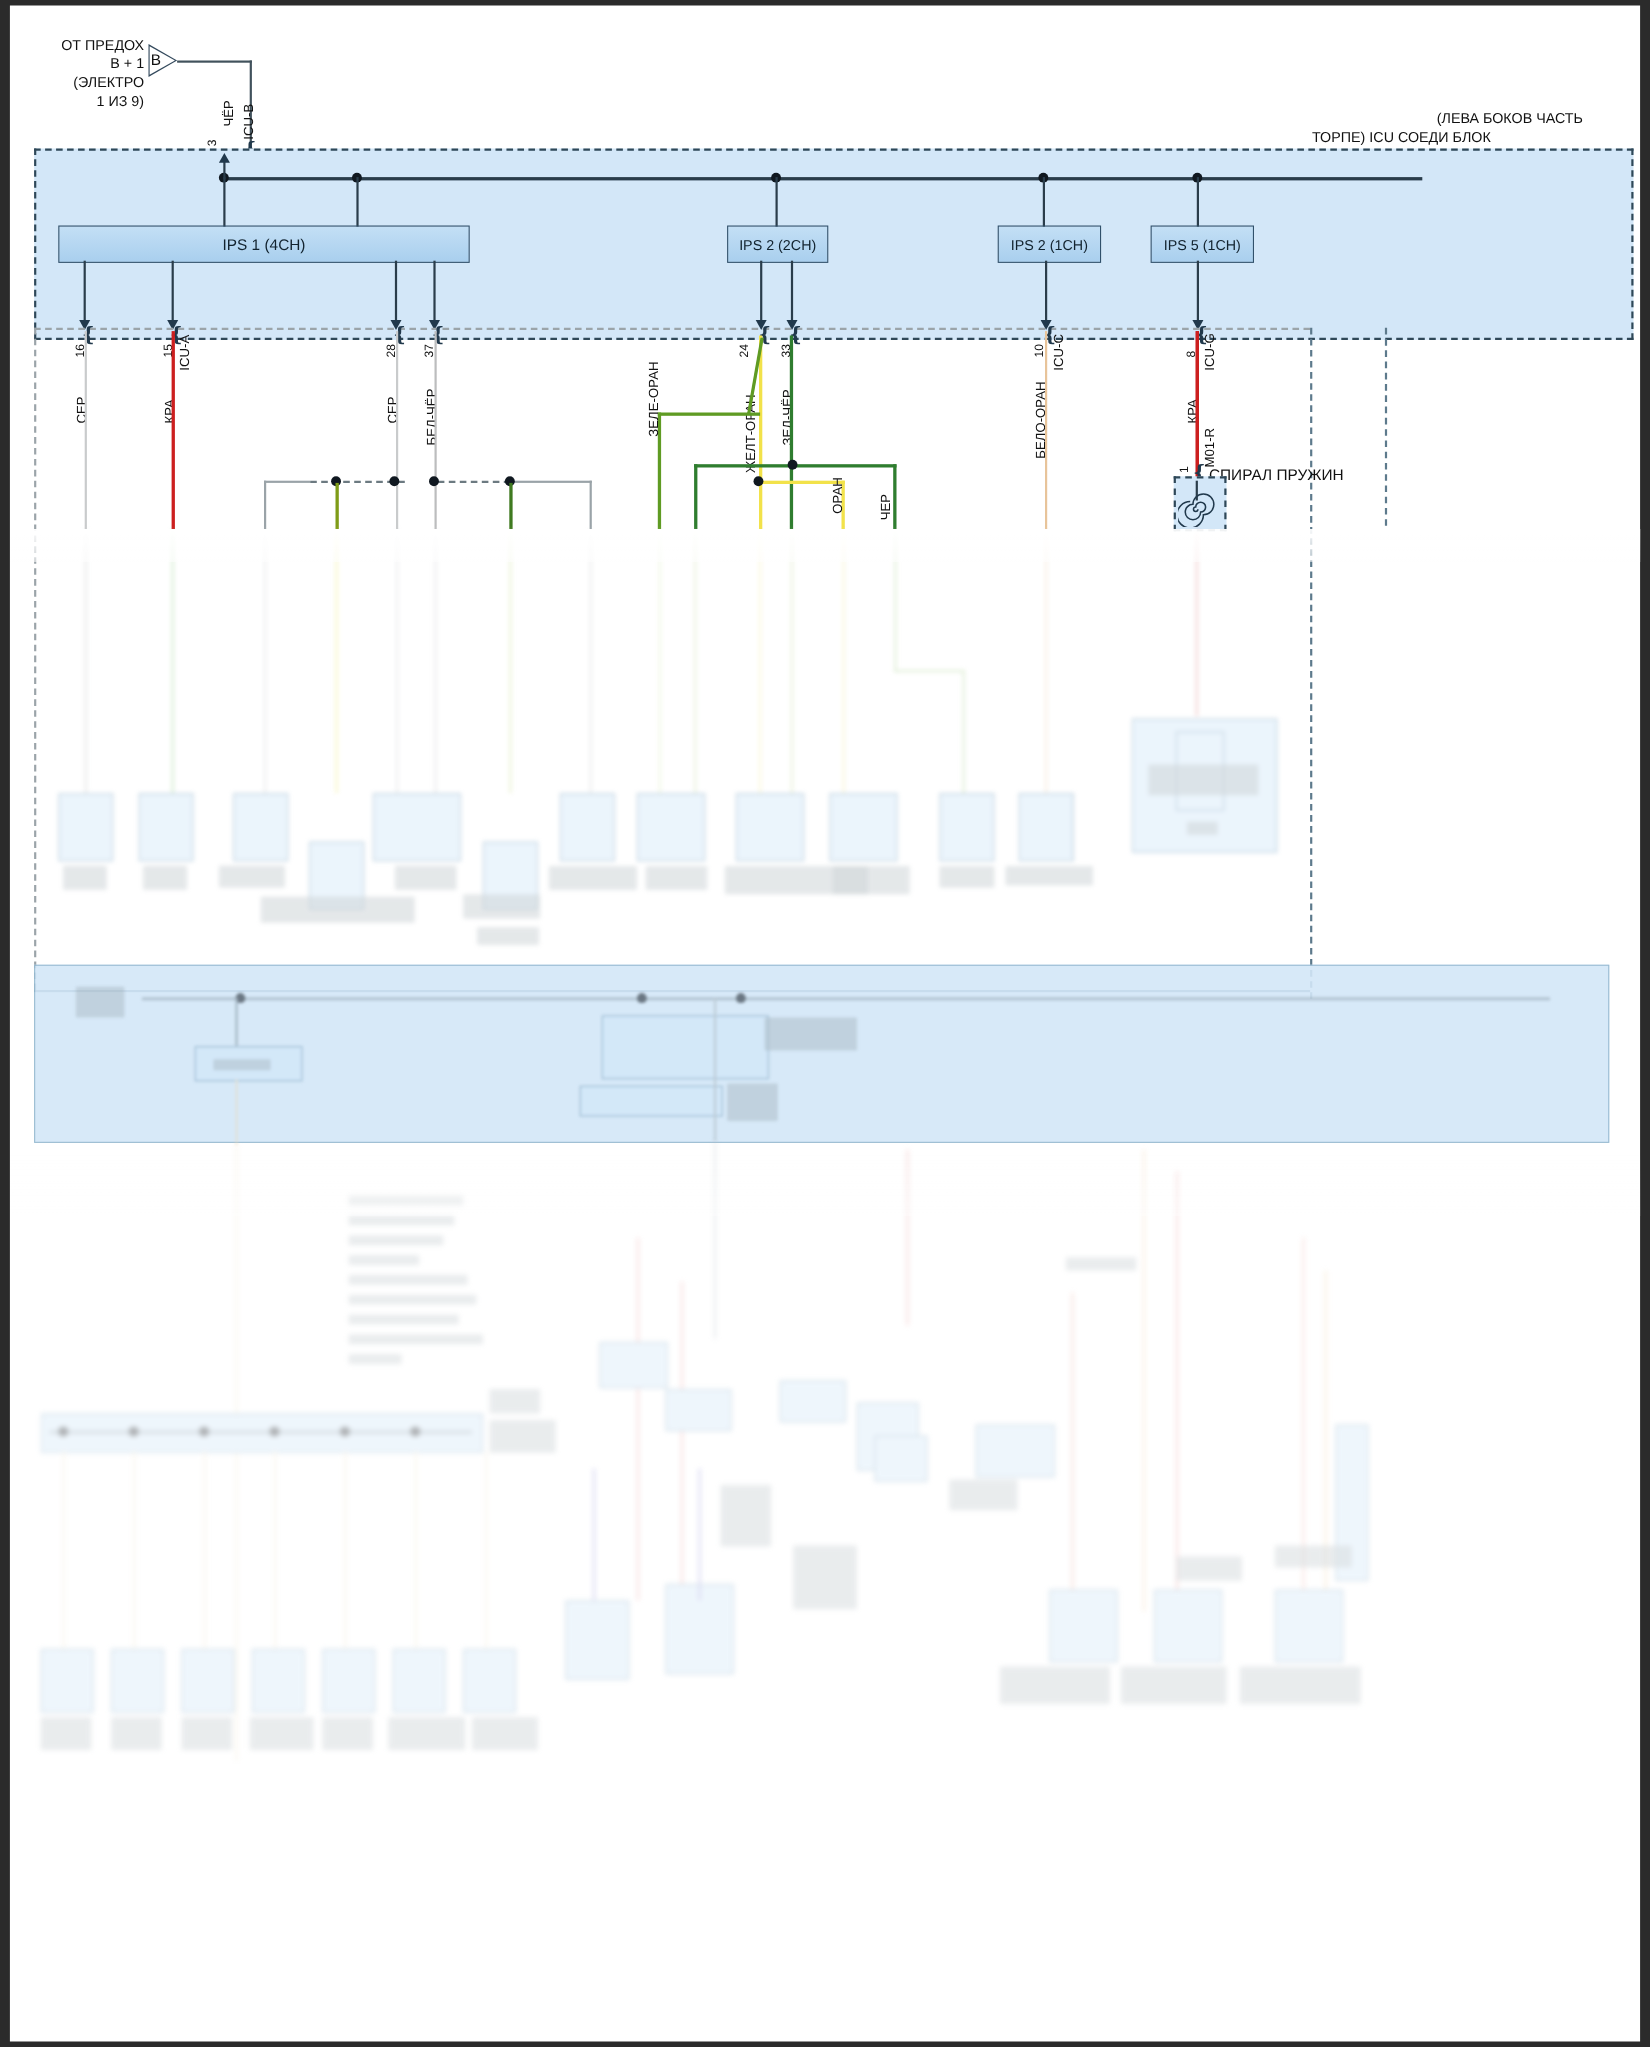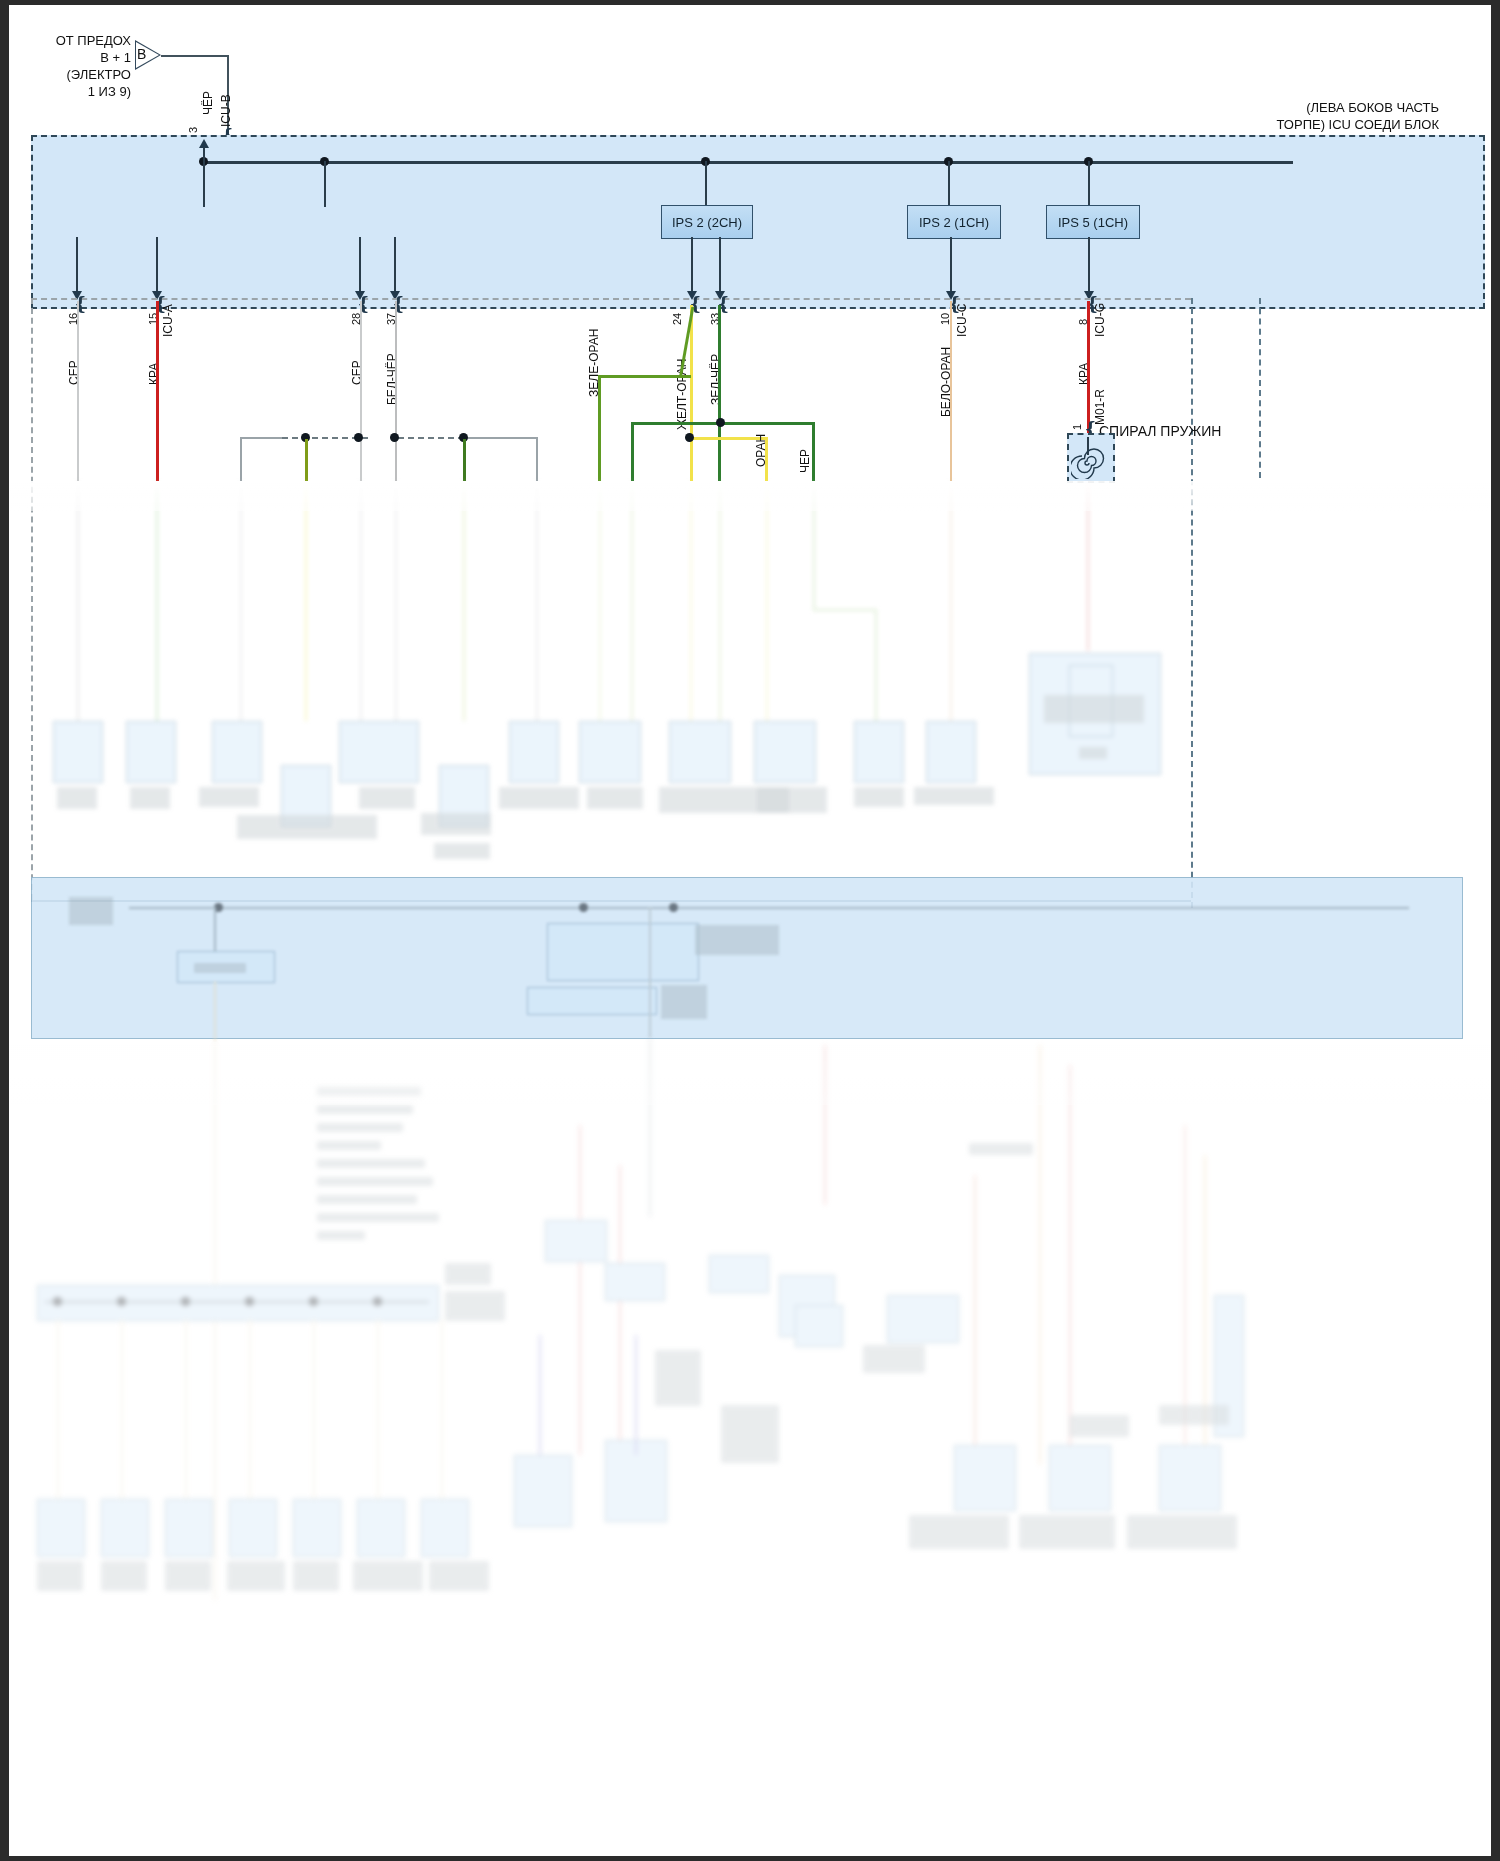--- a/index.html
+++ b/index.html
@@ -69,41 +69,42 @@
   <div class="w wh" style="left:152px;top:50px;width:68px;background:#41525c;"></div>
   <div class="w wv" style="left:218px;top:50px;height:110px;background:#41525c;"></div>
 
   <div class="abs vtxt-sm" style="left:178px;top:128px;">3</div>
   <div class="abs vtxt" style="left:192px;top:110px;">ЧЁР</div>
   <div class="abs vtxt" style="left:210px;top:122px;">ICU-B</div>
   <div class="conn" style="left:211px;top:122px;">❴</div>
   <div class="arrow-up" style="left:214px;top:127px;"></div>
 
   <div class="abs txt" style="left:1100px;top:95px;width:330px;text-align:right;">(ЛЕВА БОКОВ ЧАСТЬ</div>
-  <div class="abs txt" style="left:1100px;top:112px;width:330px;text-align:right;">ТОРПЕ) ICU СОЕДИ БЛОК</div>
+  <div class="abs txt" style="left:1100px;top:112px;width:330px;text-align:center;">ТОРПЕ) ICU СОЕДИ БЛОК</div>
 
   <div class="abs zone-fill zone-dash" style="left:22px;top:130px;width:1450px;height:170px;"></div>
 
   <div class="w wh" style="left:194px;top:156px;width:1090px;height:3px;background:#2a3d4b;"></div>
 
   <div class="dot" style="left:190px;top:152px;"></div>
   <div class="dot" style="left:311px;top:152px;"></div>
   <div class="dot" style="left:692px;top:152px;"></div>
   <div class="dot" style="left:935px;top:152px;"></div>
   <div class="dot" style="left:1075px;top:152px;"></div>
 
   <div class="w wv" style="left:194px;top:138px;height:20px;background:#2a3d4b;"></div>
   <div class="arrow-up" style="left:190px;top:134px;"></div>
 
   <div class="w wv" style="left:194px;top:156px;height:46px;background:#2a3d4b;"></div>
   <div class="w wv" style="left:315px;top:156px;height:46px;background:#2a3d4b;"></div>
   <div class="w wv" style="left:696px;top:156px;height:46px;background:#2a3d4b;"></div>
   <div class="w wv" style="left:939px;top:156px;height:46px;background:#2a3d4b;"></div>
   <div class="w wv" style="left:1079px;top:156px;height:46px;background:#2a3d4b;"></div>
 
+  <div class="abs ips-box" style="left:44px;top:200px;width:372px;height:32px;">IPS 1 (4CH)</div>
   <div class="abs ips-box small" style="left:652px;top:200px;width:90px;height:32px;">IPS 2 (2CH)</div>
   <div class="abs ips-box small" style="left:898px;top:200px;width:92px;height:32px;">IPS 2 (1CH)</div>
   <div class="abs ips-box small" style="left:1037px;top:200px;width:92px;height:32px;">IPS 5 (1CH)</div>
 
   <div class="w wv" style="left:67px;top:232px;height:60px;background:#2a3d4b;"></div>
   <div class="arrow" style="left:63px;top:286px;"></div>
   <div class="w wv" style="left:147px;top:232px;height:60px;background:#2a3d4b;"></div>
   <div class="arrow" style="left:143px;top:286px;"></div>
   <div class="w wv" style="left:350px;top:232px;height:60px;background:#2a3d4b;"></div>
   <div class="arrow" style="left:346px;top:286px;"></div>

